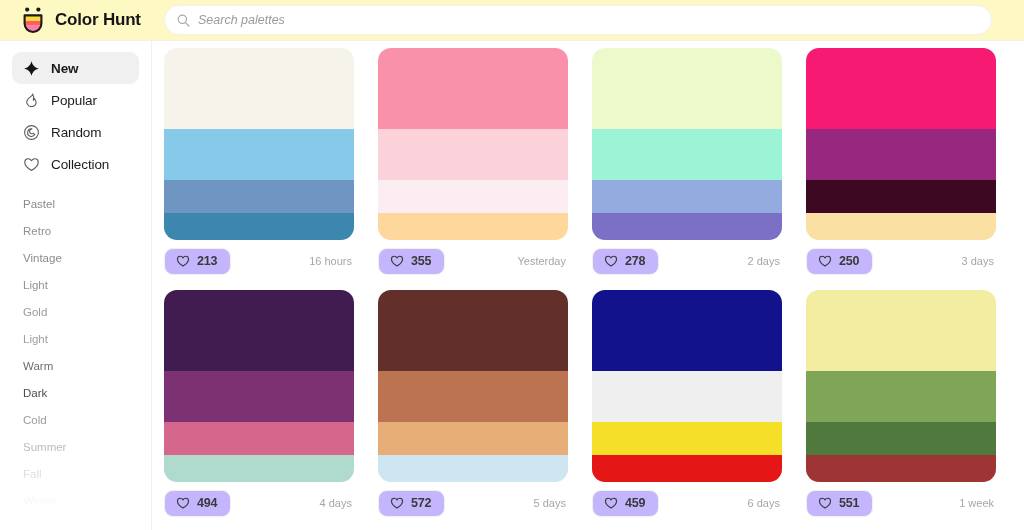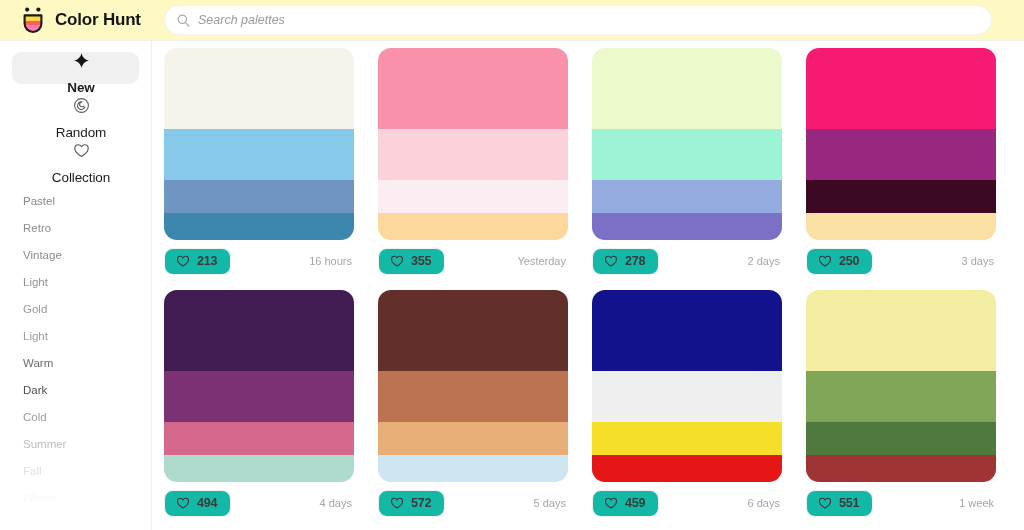--- a/index.html
+++ b/index.html
@@ -61,25 +61,24 @@
     width: 152px; height: 489px;
     background: #ffffff;
     border-right: 1px solid #f0f0f0;
     padding-top: 11px;
     overflow: hidden;
   }
   .nav-item {
     display: flex; align-items: center;
     gap: 11px;
     height: 32px;
-    margin: 0 12px 13px 12px;
+    margin: 0 12px 0 12px;
     padding-left: 11px;
     border-radius: 9px;
     cursor: pointer;
-    flex-direction: column;
   }
   .nav-item.active { background: #f0f0f0; }
   .nav-icon { width: 17px; height: 17px; flex: 0 0 auto; }
   .nav-label { font-size: 13.5px; color: #1c1c1c; letter-spacing: -0.1px; }
   .nav-item.active .nav-label { font-weight: bold; }
 
   .tags { margin-top: 10px; position: relative; }
   .tag-item {
     height: 27px;
     display: flex; align-items: center;
@@ -128,21 +127,21 @@
     display: flex; align-items: center;
     justify-content: space-between;
   }
   .like-btn {
     display: flex; align-items: center;
     gap: 7px;
     height: 27px;
     padding: 0 13px 0 11px;
     border: 1px solid #f1f1f1;
     border-radius: 9px;
-    background: #14b8a6;
+    background: #c4b5fd;
     cursor: pointer;
   }
   .heart-icon { width: 14px; height: 14px; flex: 0 0 auto; }
   .like-count { font-size: 12.5px; color: #3a3a3a; font-weight: bold; letter-spacing: -0.2px; }
   .card-time { font-size: 11px; color: #a6a6a6; padding-right: 2px; }
 </style>
 </head>
 <body>
 
 <div class="header">
@@ -178,20 +177,26 @@
 
 <div class="sidebar">
 
   <div class="nav-item active">
     <svg class="nav-icon" viewBox="0 0 18 18">
       <path d="M9 1.2 C9.9 5.4 12.6 8.1 16.8 9 C12.6 9.9 9.9 12.6 9 16.8 C8.1 12.6 5.4 9.9 1.2 9 C5.4 8.1 8.1 5.4 9 1.2 Z" fill="#151515"></path>
     </svg>
     <span class="nav-label">New</span>
   </div>
 
+  <div class="nav-item">
+    <svg class="nav-icon" viewBox="0 0 18 18">
+      <path d="M10.2 2.2 C10.2 4.6 7.2 5.2 5.3 7.4 C3.9 9.1 3.6 11.3 4.8 13.2 C6.0 15.1 8.4 15.9 10.5 15.2 C12.8 14.5 14.2 12.2 13.7 9.9 C13.4 8.4 12.3 7.6 11.8 6.6 C12.0 7.6 11.6 8.4 10.9 8.8 C11.4 7.2 11.5 4.2 10.2 2.2 Z" fill="none" stroke="#5c5c5c" stroke-width="1.15" stroke-linejoin="round"></path>
+    </svg>
+    <span class="nav-label">Popular</span>
+  </div>
 
   <div class="nav-item">
     <svg class="nav-icon" viewBox="0 0 18 18">
       <circle cx="9" cy="9" r="7.3" fill="none" stroke="#5c5c5c" stroke-width="1.15"></circle>
       <path d="M12.6 10.6 A4.0 4.0 0 1 1 9.8 5.2 A2.6 2.6 0 1 0 11.4 9.6" fill="none" stroke="#5c5c5c" stroke-width="1.15" stroke-linecap="round"></path>
     </svg>
     <span class="nav-label">Random</span>
   </div>
 
   <div class="nav-item">

